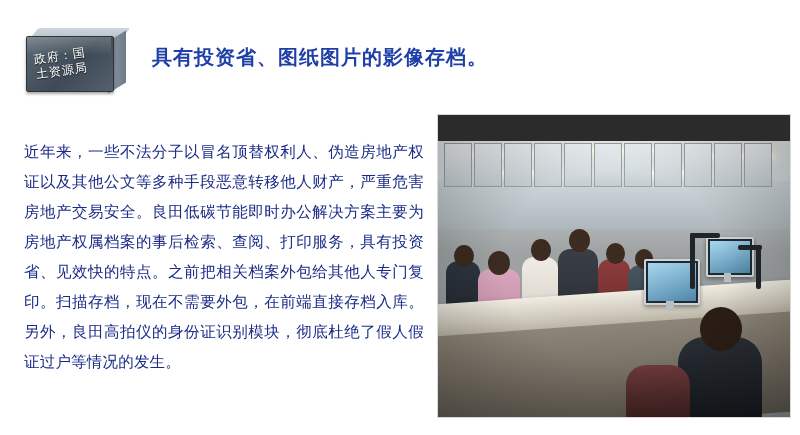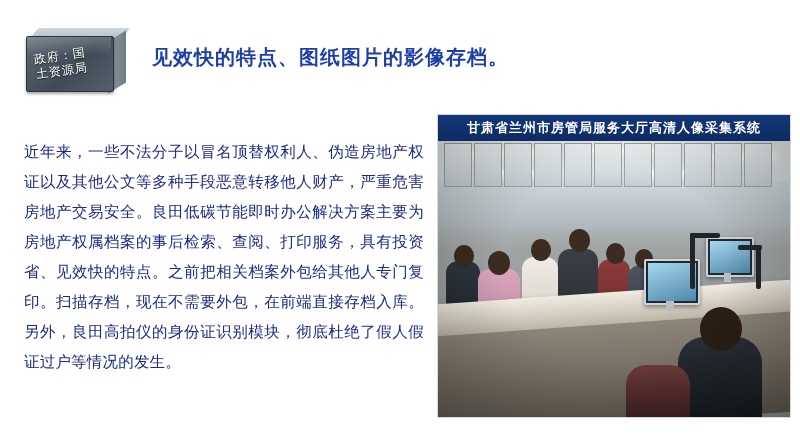--- a/index.html
+++ b/index.html
@@ -217,28 +217,27 @@
 <div id="badge">
   <div class="cube-top"></div>
   <div class="cube-side"></div>
   <div class="cube-face">
     <div class="txt">政府：国
 土资源局</div>
   </div>
   <div class="gloss"></div>
 </div>
 
-<div id="heading">见效快的特点、图纸图片的影像存档。</div>
+<div id="heading">具有投资省、图纸图片的影像存档。</div>
 
 <div id="bodycopy">
   <p>近年来，一些不法分子以冒名顶替权利人、伪造房地产权证以及其他公文等多种手段恶意转移他人财产，严重危害房地产交易安全。良田低碳节能即时办公解决方案主要为房地产权属档案的事后检索、查阅、打印服务，具有投资省、见效快的特点。之前把相关档案外包给其他人专门复印。扫描存档，现在不需要外包，在前端直接存档入库。另外，良田高拍仪的身份证识别模块，彻底杜绝了假人假证过户等情况的发生。</p>
 </div>
 
 <div id="photo">
-  <div class="photo-caption">甘肃省兰州市房管局服务大厅高清人像采集系统</div>
   <div class="scene">
     <div class="ceiling"></div>
     <div class="ceiling-lamp" style="left:20px; top:10px; width:80px;"></div>
     <div class="ceiling-lamp" style="left:140px; top:6px; width:90px;"></div>
     <div class="ceiling-lamp" style="left:255px; top:12px; width:80px;"></div>
     <div class="ceiling-lamp" style="left:60px; top:30px; width:60px; height:4px;"></div>
     <div class="ceiling-lamp" style="left:210px; top:30px; width:60px; height:4px;"></div>
 
     <div class="window-band"></div>
     <div class="window-pane" style="left:6px;"></div>

